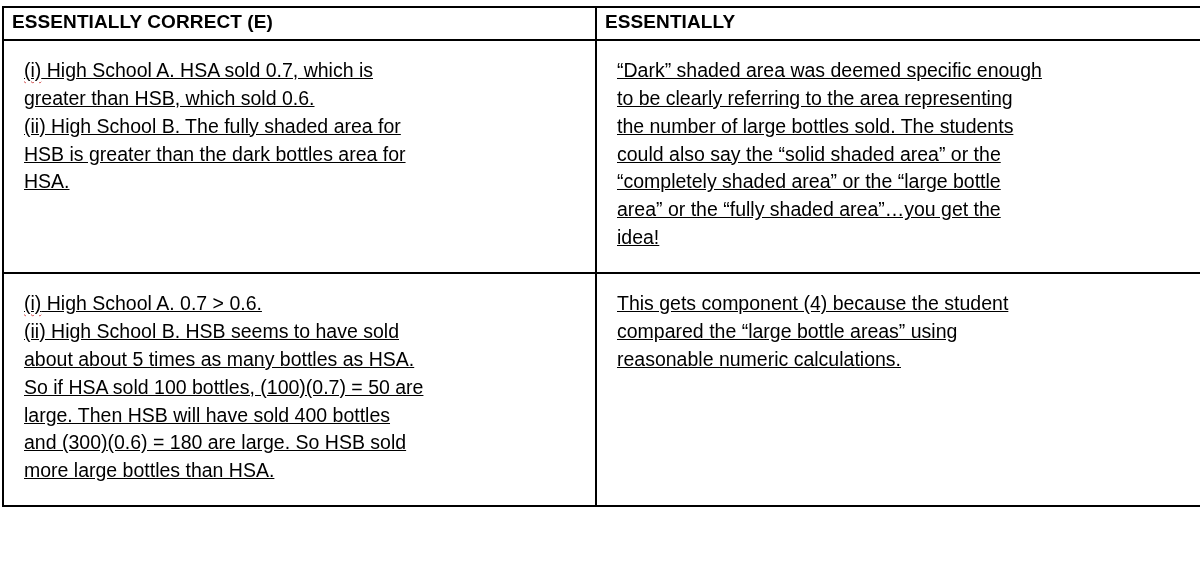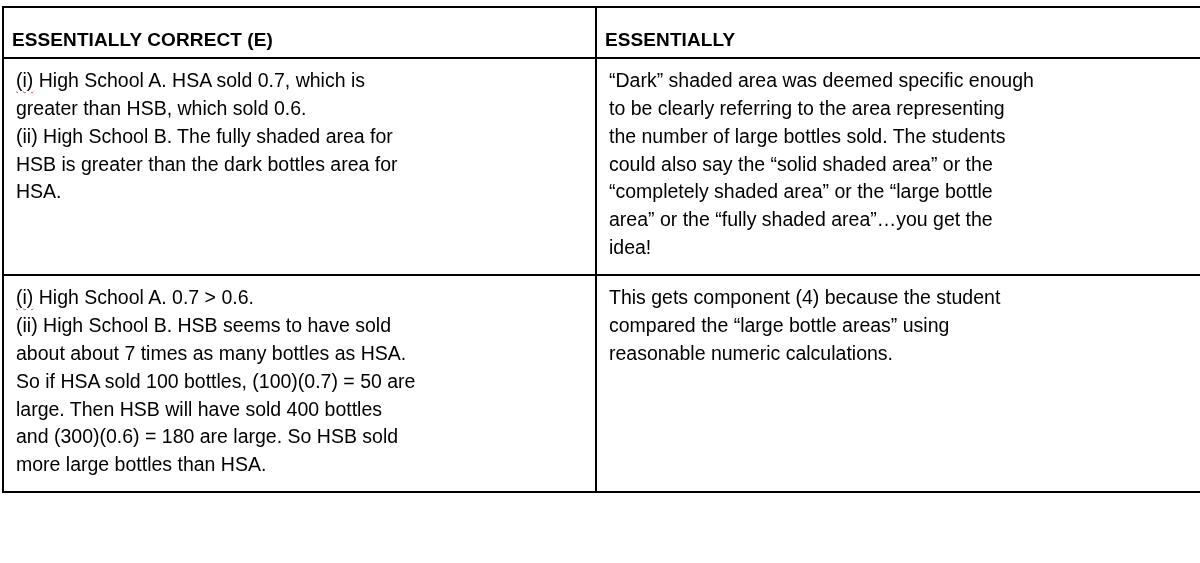--- a/index.html
+++ b/index.html
@@ -35,37 +35,38 @@
     line-height: 1.43;
   }
   td.col-left { width: 575px; }
   td.col-right { width: 617px; }
   .hdr {
     font-weight: bold;
     letter-spacing: 0.1px;
     font-size: 19px;
   }
   tr.header-row td {
-    padding-top: 18px;
+    padding-top: 0;
     padding-bottom: 3px;
     border-radius: 6px;
   }
   .line {
     display: block;
     white-space: pre-wrap;
   }
   .spell-err {
     text-decoration: underline;
     text-decoration-style: wavy;
     text-decoration-color: #d14b4b;
     text-decoration-thickness: 1px;
     text-underline-offset: 2px;
   }
   .para {
-    margin: 4px;
+    margin: 12px;
+    text-decoration: underline;
   }
 </style>
 </head>
 <body>
 
 <div class="page">
   <table class="rubric">
     <tbody>
       <tr class="header-row">
         <td class="col-left">
@@ -97,21 +98,21 @@
             <span class="line">idea!</span>
           </p>
         </td>
       </tr>
 
       <tr>
         <td class="col-left">
           <p class="para">
             <span class="line"><span class="spell-err">(i)</span> High School A. 0.7 &gt; 0.6.</span>
             <span class="line">(ii) High School B. HSB seems to have sold</span>
-            <span class="line">about about 7 times as many bottles as HSA.</span>
+            <span class="line">about about 5 times as many bottles as HSA.</span>
             <span class="line">So if HSA sold 100 bottles, (100)(0.7) = 50 are</span>
             <span class="line">large. Then HSB will have sold 400 bottles</span>
             <span class="line">and (300)(0.6) = 180 are large. So HSB sold</span>
             <span class="line">more large bottles than HSA.</span>
           </p>
         </td>
         <td class="col-right">
           <p class="para">
             <span class="line">This gets component (4) because the student</span>
             <span class="line">compared the “large bottle areas” using</span>

